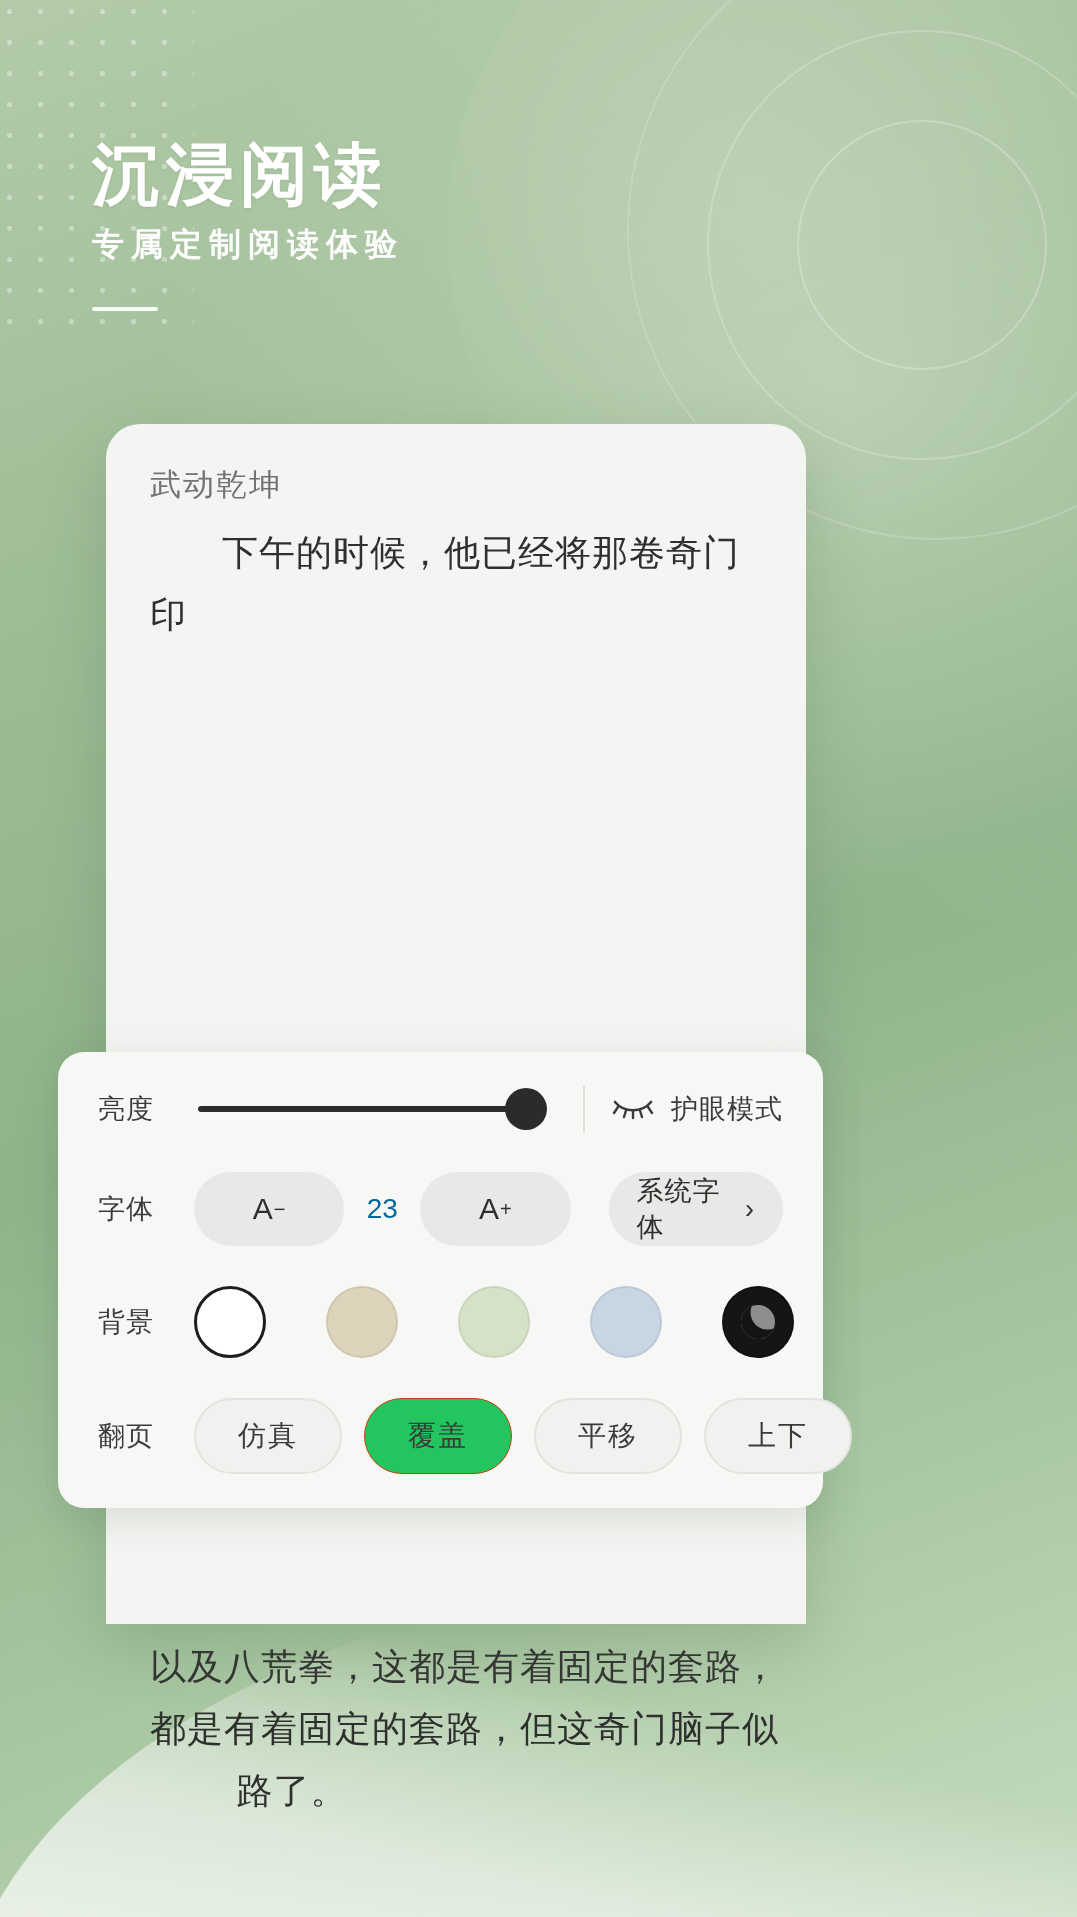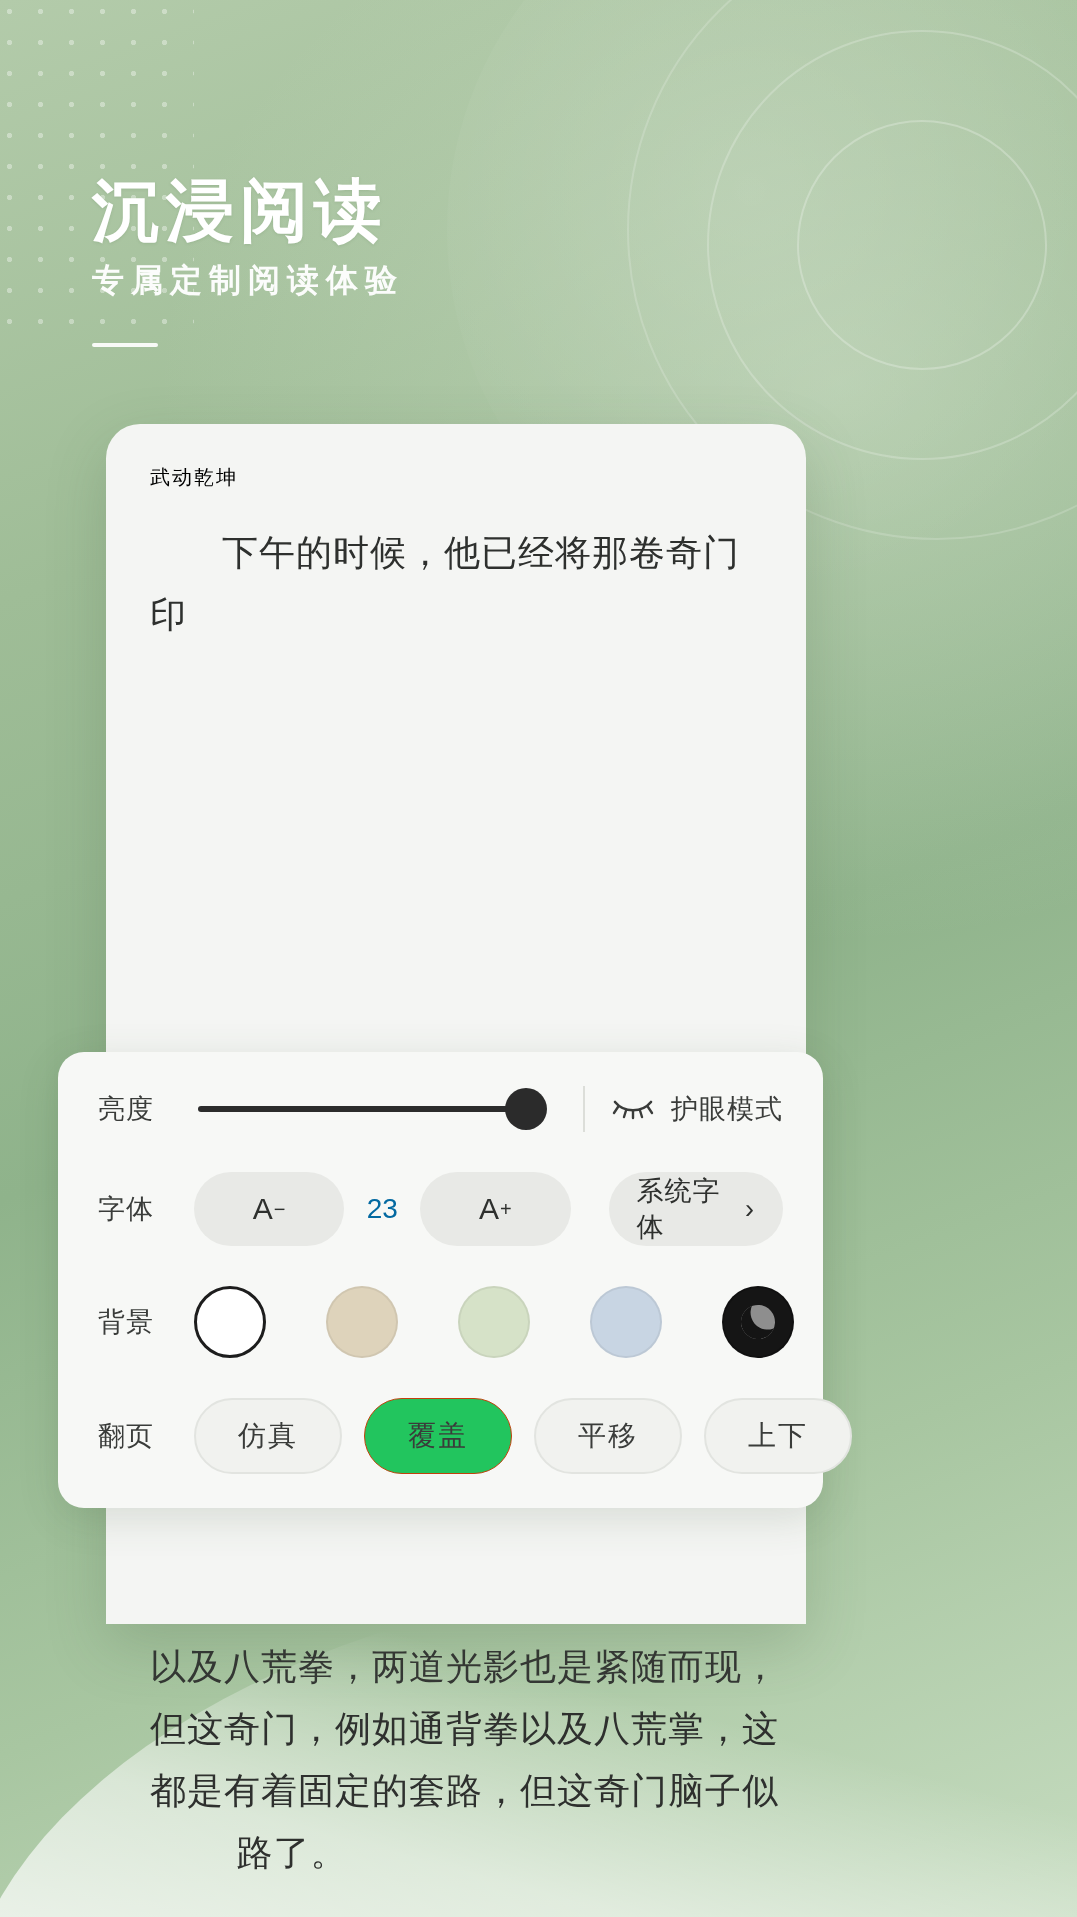--- a/index.html
+++ b/index.html
@@ -61,21 +61,20 @@
   
   .headline-area { position: absolute; left: 92px; top: 140px; }
   .headline {
     font-family: "Liberation Serif", "DejaVu Serif", serif;
     font-size: 68px;
     font-weight: 700;
     letter-spacing: 6px;
     color: #ffffff;
     line-height: 1.05;
     text-shadow: 0 1px 3px rgba(90,120,85,0.18);
-    margin-top: 36px;
   }
   .subhead {
     margin-top: 12px;
     font-family: "Liberation Serif", "DejaVu Serif", serif;
     font-size: 32px;
     font-weight: 700;
     letter-spacing: 7px;
     color: #ffffff;
     opacity: 0.96;
   }
@@ -94,22 +93,22 @@
     width: 700px;
     height: 1200px;
     background: #f4f5f3;
     border-radius: 34px 34px 0 0;
     box-shadow: 0 22px 60px rgba(70,96,66,0.22);
     overflow: hidden;
   }
   .book-title {
     position: absolute;
     left: 44px; top: 40px;
-    font-size: 20px;
-    color: #000000;
+    font-size: 31px;
+    color: #737373;
     letter-spacing: 2px;
   }
   .reader-body {
     position: absolute;
     left: 44px; right: 40px;
     top: 98px;
     color: #2e302e;
     font-size: 36px;
     line-height: 62px;
     letter-spacing: 1px;
@@ -280,22 +279,21 @@
   </div>
 
   <div class="reader-card">
     <div class="book-title">武动乾坤</div>
     <div class="reader-body">
       <p>下午的时候，他已经将那卷奇门印</p>
     </div>
   </div>
 
   <div class="reader-tail">
-    <div class="clip-top">以及八荒拳，两道光影也是紧随而现，</div>
-    <div>但这奇门，例如通背拳以及八荒掌，这</div>
+    <div class="clip-top">以及八荒拳，这都是有着固定的套路，</div>
     <div>都是有着固定的套路，但这奇门脑子似</div>
     <div style="text-indent:2.4em">路了。</div>
   </div>
 
   <div class="bottom-wave"></div>
 
   <div class="settings-panel">
 
     <div class="row">
       <div class="row-label">亮度</div>

